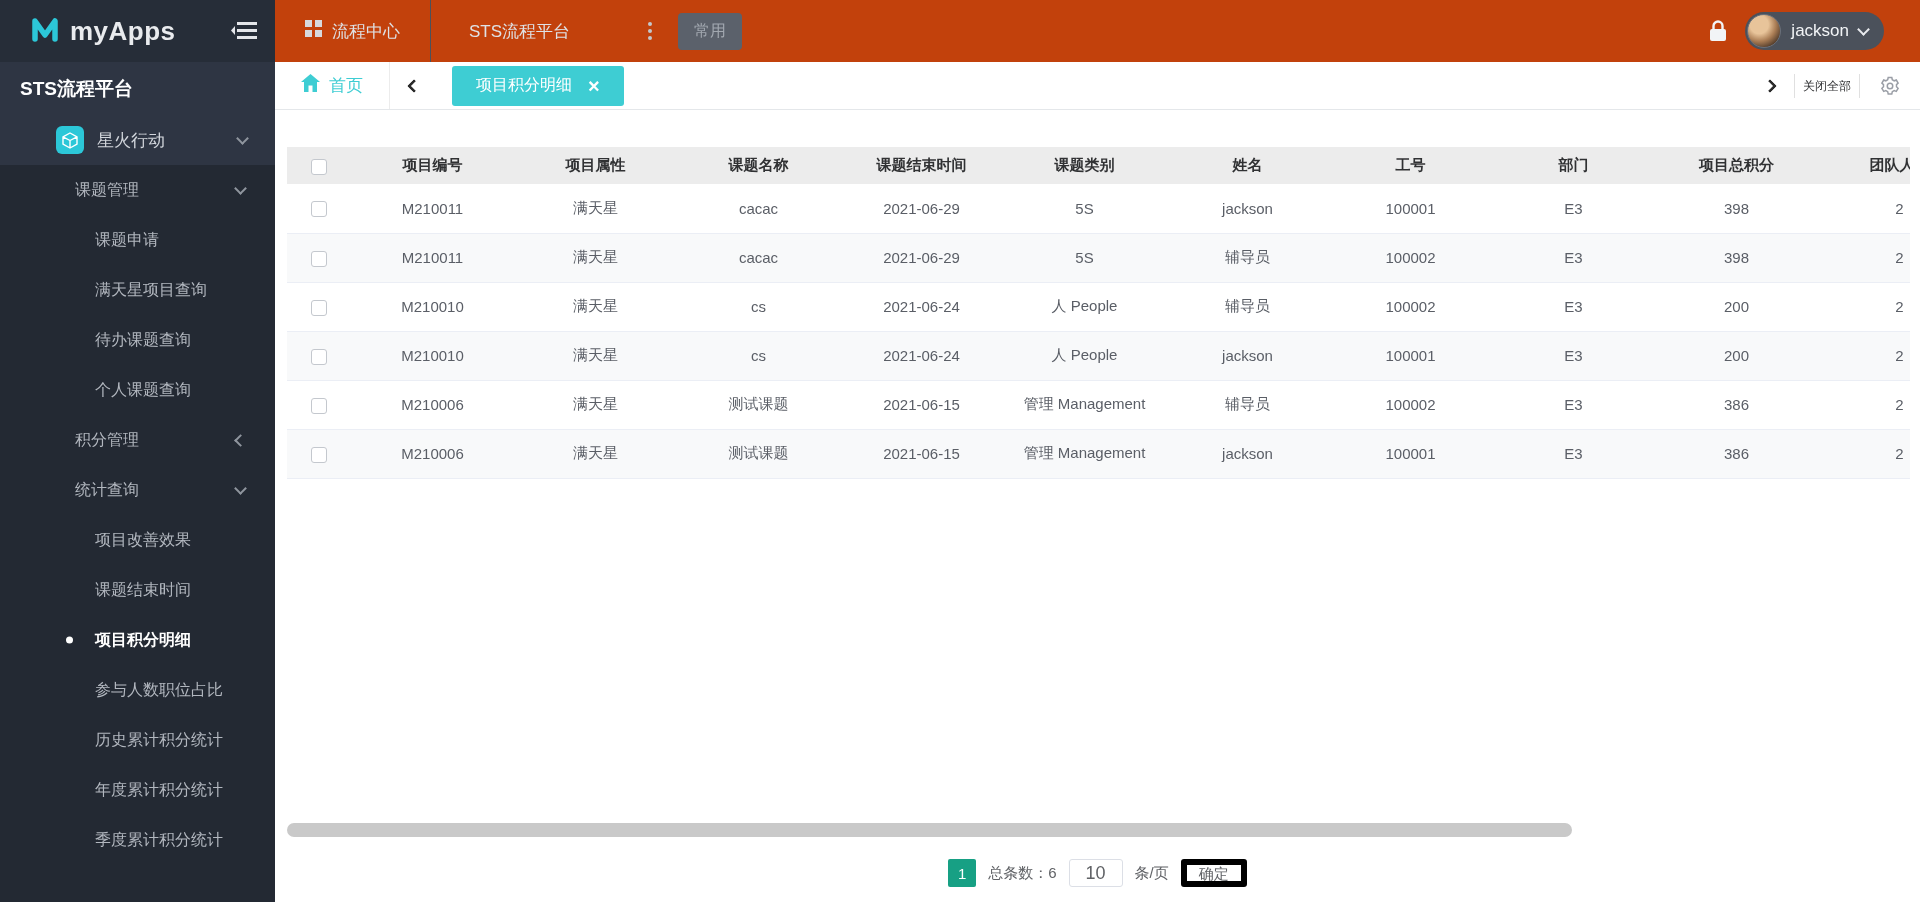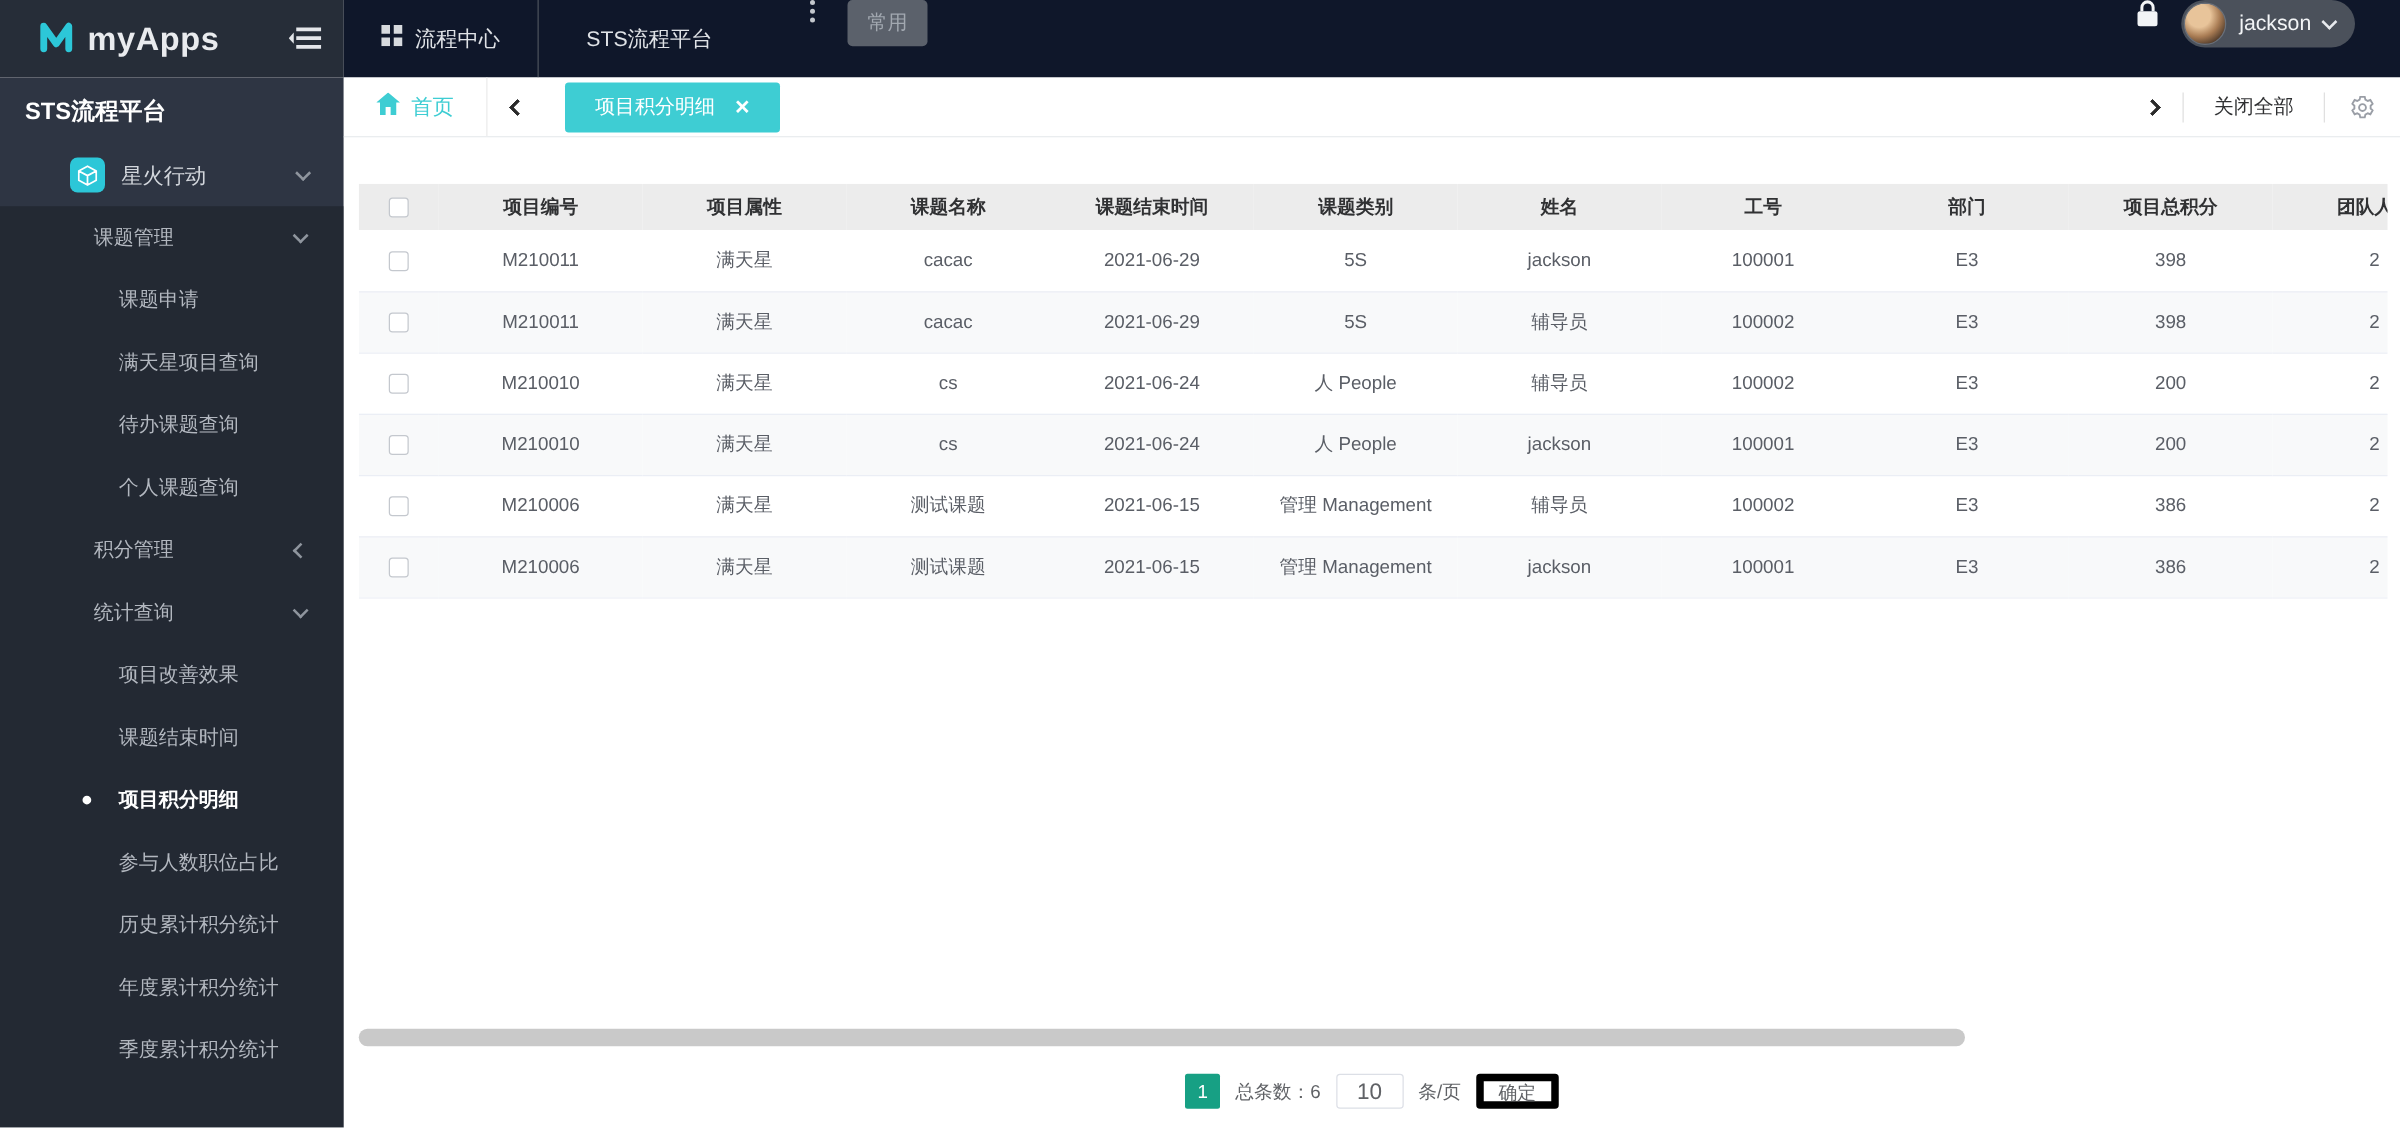--- a/index.html
+++ b/index.html
@@ -6,21 +6,21 @@
   html,body { width:1920px; height:902px; overflow:hidden; background:#fff;
               font-family:"Liberation Sans","DejaVu Sans",sans-serif; }
 
   
   .topbar { height:62px; display:flex; }
   .topbar-left { width:275px; background:#262d38; display:flex; align-items:center;
                  padding:0 18px 0 30px; flex-shrink:0; }
   .brand { display:flex; align-items:center; gap:10px; }
   .brand-text { color:#e9ebee; font-size:26px; font-weight:600; letter-spacing:.5px;text-align:center; }
   .collapse-btn { margin-left:auto; cursor:pointer; display:flex; align-items:center; }
-  .topbar-main { flex:1; background:#0f172a; display:flex; align-items:flex-start; }
+  .topbar-main { flex:1; background:#c2410c; display:flex; align-items:center; }
   .tb-item { height:100%; display:flex; align-items:center; gap:10px; color:#dfe2e6;
              font-size:17px; padding:0 30px; cursor:pointer; }
   .tb-item.bordered { border-right:1px solid #4b515b; }
   .tb-dots { display:flex; flex-direction:column; gap:3px; margin:0 26px 0 40px; cursor:pointer; }
   .tb-dots i { width:4px; height:4px; border-radius:50%; background:#c3c7cd; }
   .fav-btn { background:#5b616b; color:#a2a8b0; font-size:16px; border:none; border-radius:4px;
              padding:8px 16px; cursor:pointer; }
   .topbar-spacer { flex:1; }
   .lock-wrap { margin-right:18px; cursor:pointer; display:flex; }
   .user-pill { display:flex; align-items:center; gap:10px; background:#4b515b; border-radius:19px;
@@ -65,21 +65,21 @@
                 border-right:1px solid #ececec; color:var(--accent,#3ecdd3); font-size:17px; cursor:pointer; }
   .nav-chev { display:inline-block; width:10px; height:10px; border-right:3px solid #2b2b2b;
               border-bottom:3px solid #2b2b2b; border-radius:1px; }
   .nav-chev.left  { transform:rotate(135deg); }
   .nav-chev.right { transform:rotate(-45deg); }
   .arrow-btn { width:48px; height:100%; display:flex; align-items:center; justify-content:center; cursor:pointer; }
   .tab-active { height:40px; margin-left:14px; background:#3ecdd3; color:#fff; font-size:16px;
                 border-radius:3px; display:flex; align-items:center; gap:16px; padding:0 24px; cursor:pointer; }
   .tab-close { font-size:20px; font-weight:700; line-height:1; cursor:pointer; }
   .tabbar-right { margin-left:auto; display:flex; align-items:center; height:100%; }
-  .close-all { font-size:16px; color:#303133; padding:0 24px; height:24px; line-height:24px;
+  .close-all { font-size:12px; color:#303133; padding:0 8px; height:24px; line-height:24px;
                border-left:1px solid #e0e0e0; border-right:1px solid #e0e0e0; cursor:pointer; }
   .gear-wrap { padding:0 20px; display:flex; cursor:pointer; }
 
   .content { position:relative; flex:1; background:#fff; }
   .table-wrap { position:absolute; left:12px; right:10px; top:37px; overflow:hidden; }
   table { width:1694px; border-collapse:collapse; table-layout:fixed; }
   col.c-check { width:64px; }
   col.c-data  { width:163px; }
   thead th { height:37px; background:#ececec; font-size:15px; font-weight:700; color:#303133;
              text-align:center; }

